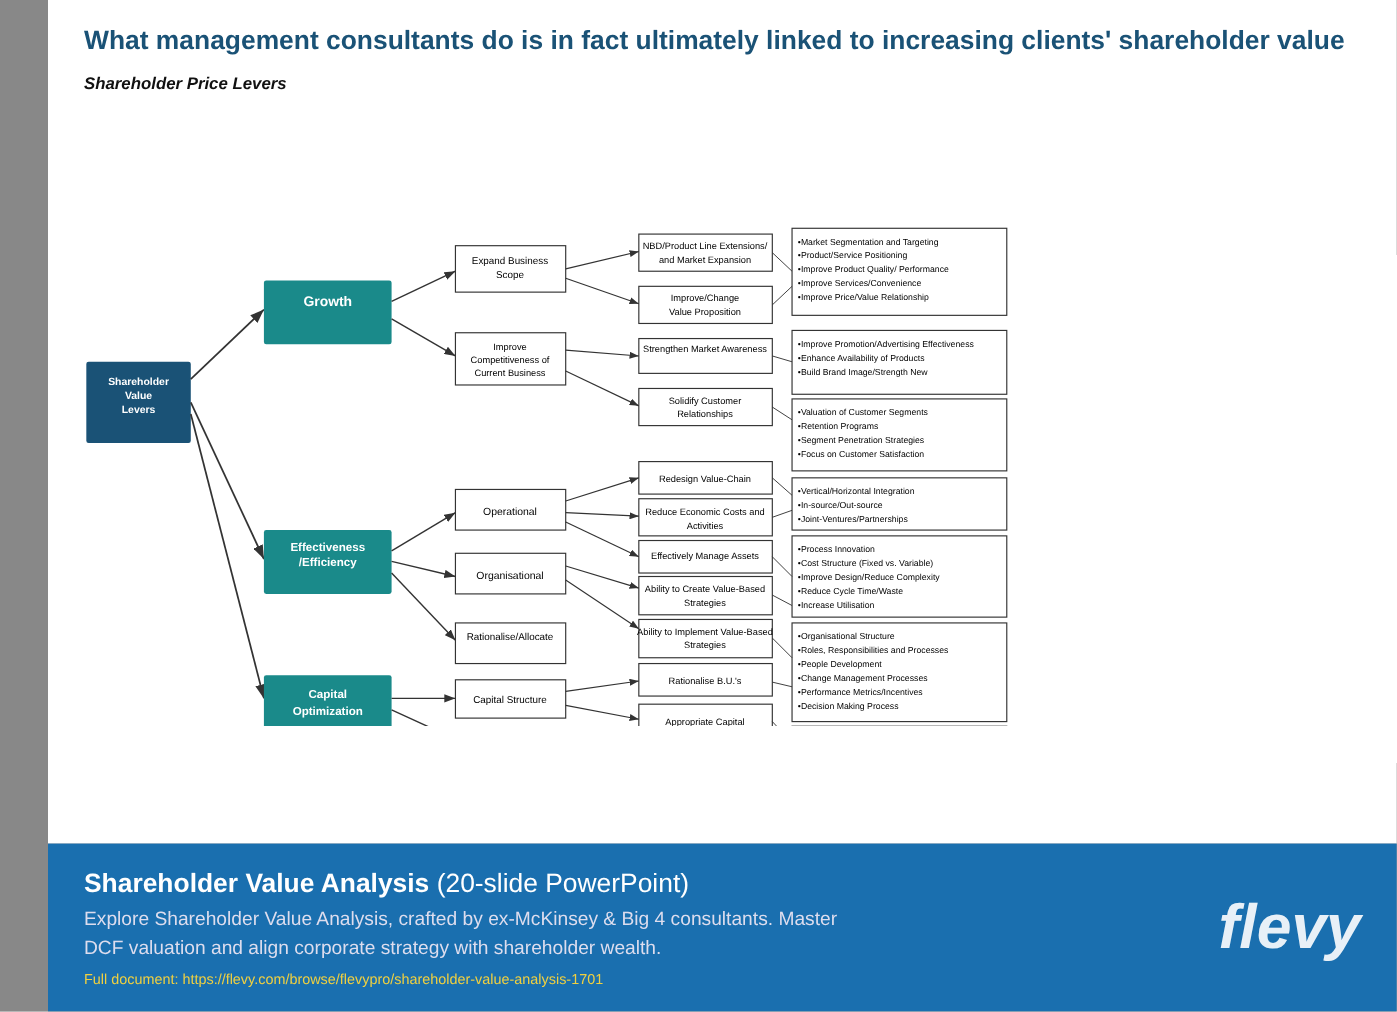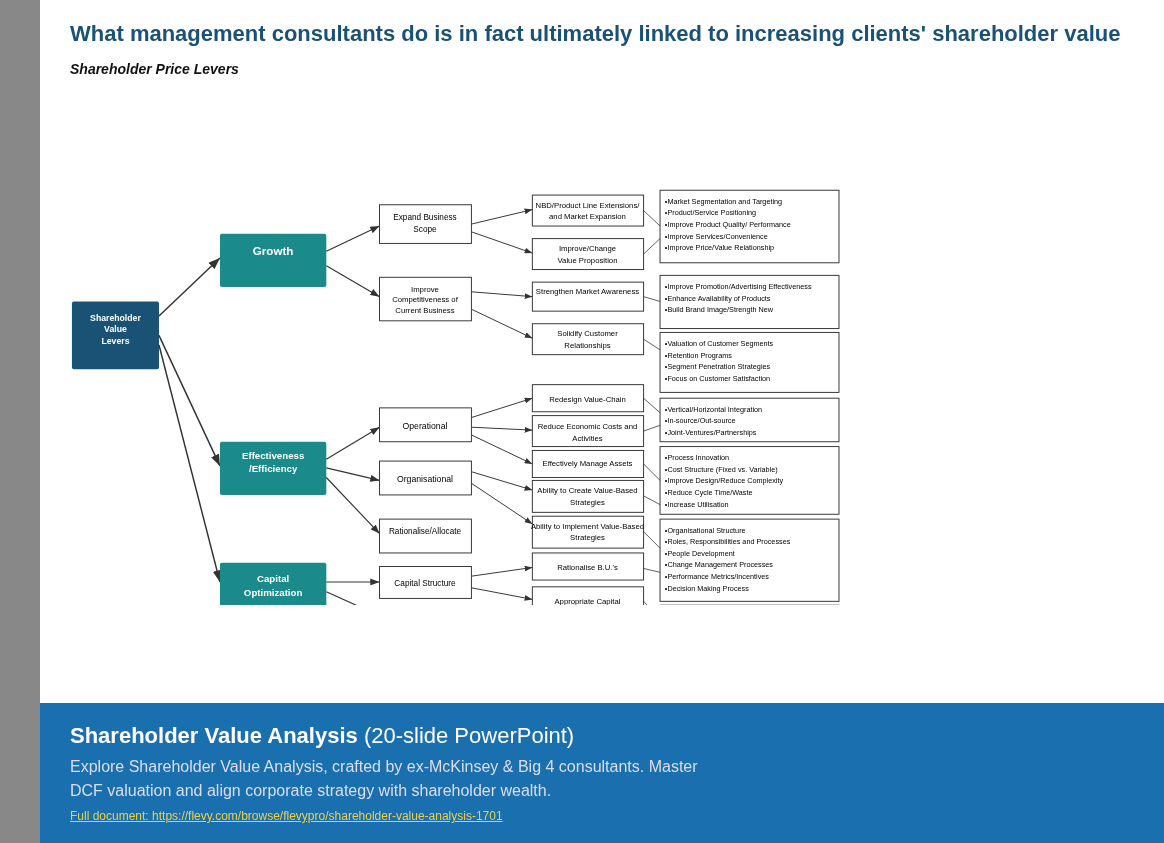--- a/index.html
+++ b/index.html
@@ -76,21 +76,20 @@
     .footer-desc {
       font-size: 16px;
       color: #dde;
       line-height: 1.5;
       margin-bottom: 6px;
     }
 
     .footer-link {
       font-size: 12px;
       color: #f0d040;
-      text-decoration: underline;
     }
 
     .footer-logo {
       font-size: 52px;
       font-weight: bold;
       color: white;
       font-style: italic;
       opacity: 0.9;
     }
   </style>
@@ -294,14 +293,15 @@
   </div>
 
   <div class="footer">
     <div class="footer-left">
       <div class="footer-title">
         <strong>Shareholder Value Analysis</strong><span class="normal"> (20-slide PowerPoint)</span>
       </div>
       <div class="footer-desc">Explore Shareholder Value Analysis, crafted by ex-McKinsey &amp; Big 4 consultants. Master<br>DCF valuation and align corporate strategy with shareholder wealth.</div>
       <div class="footer-link">Full document: https://flevy.com/browse/flevypro/shareholder-value-analysis-1701</div>
     </div>
+    <div class="footer-logo">flevy</div>
   </div>
 </div>
 
 </body></html>

